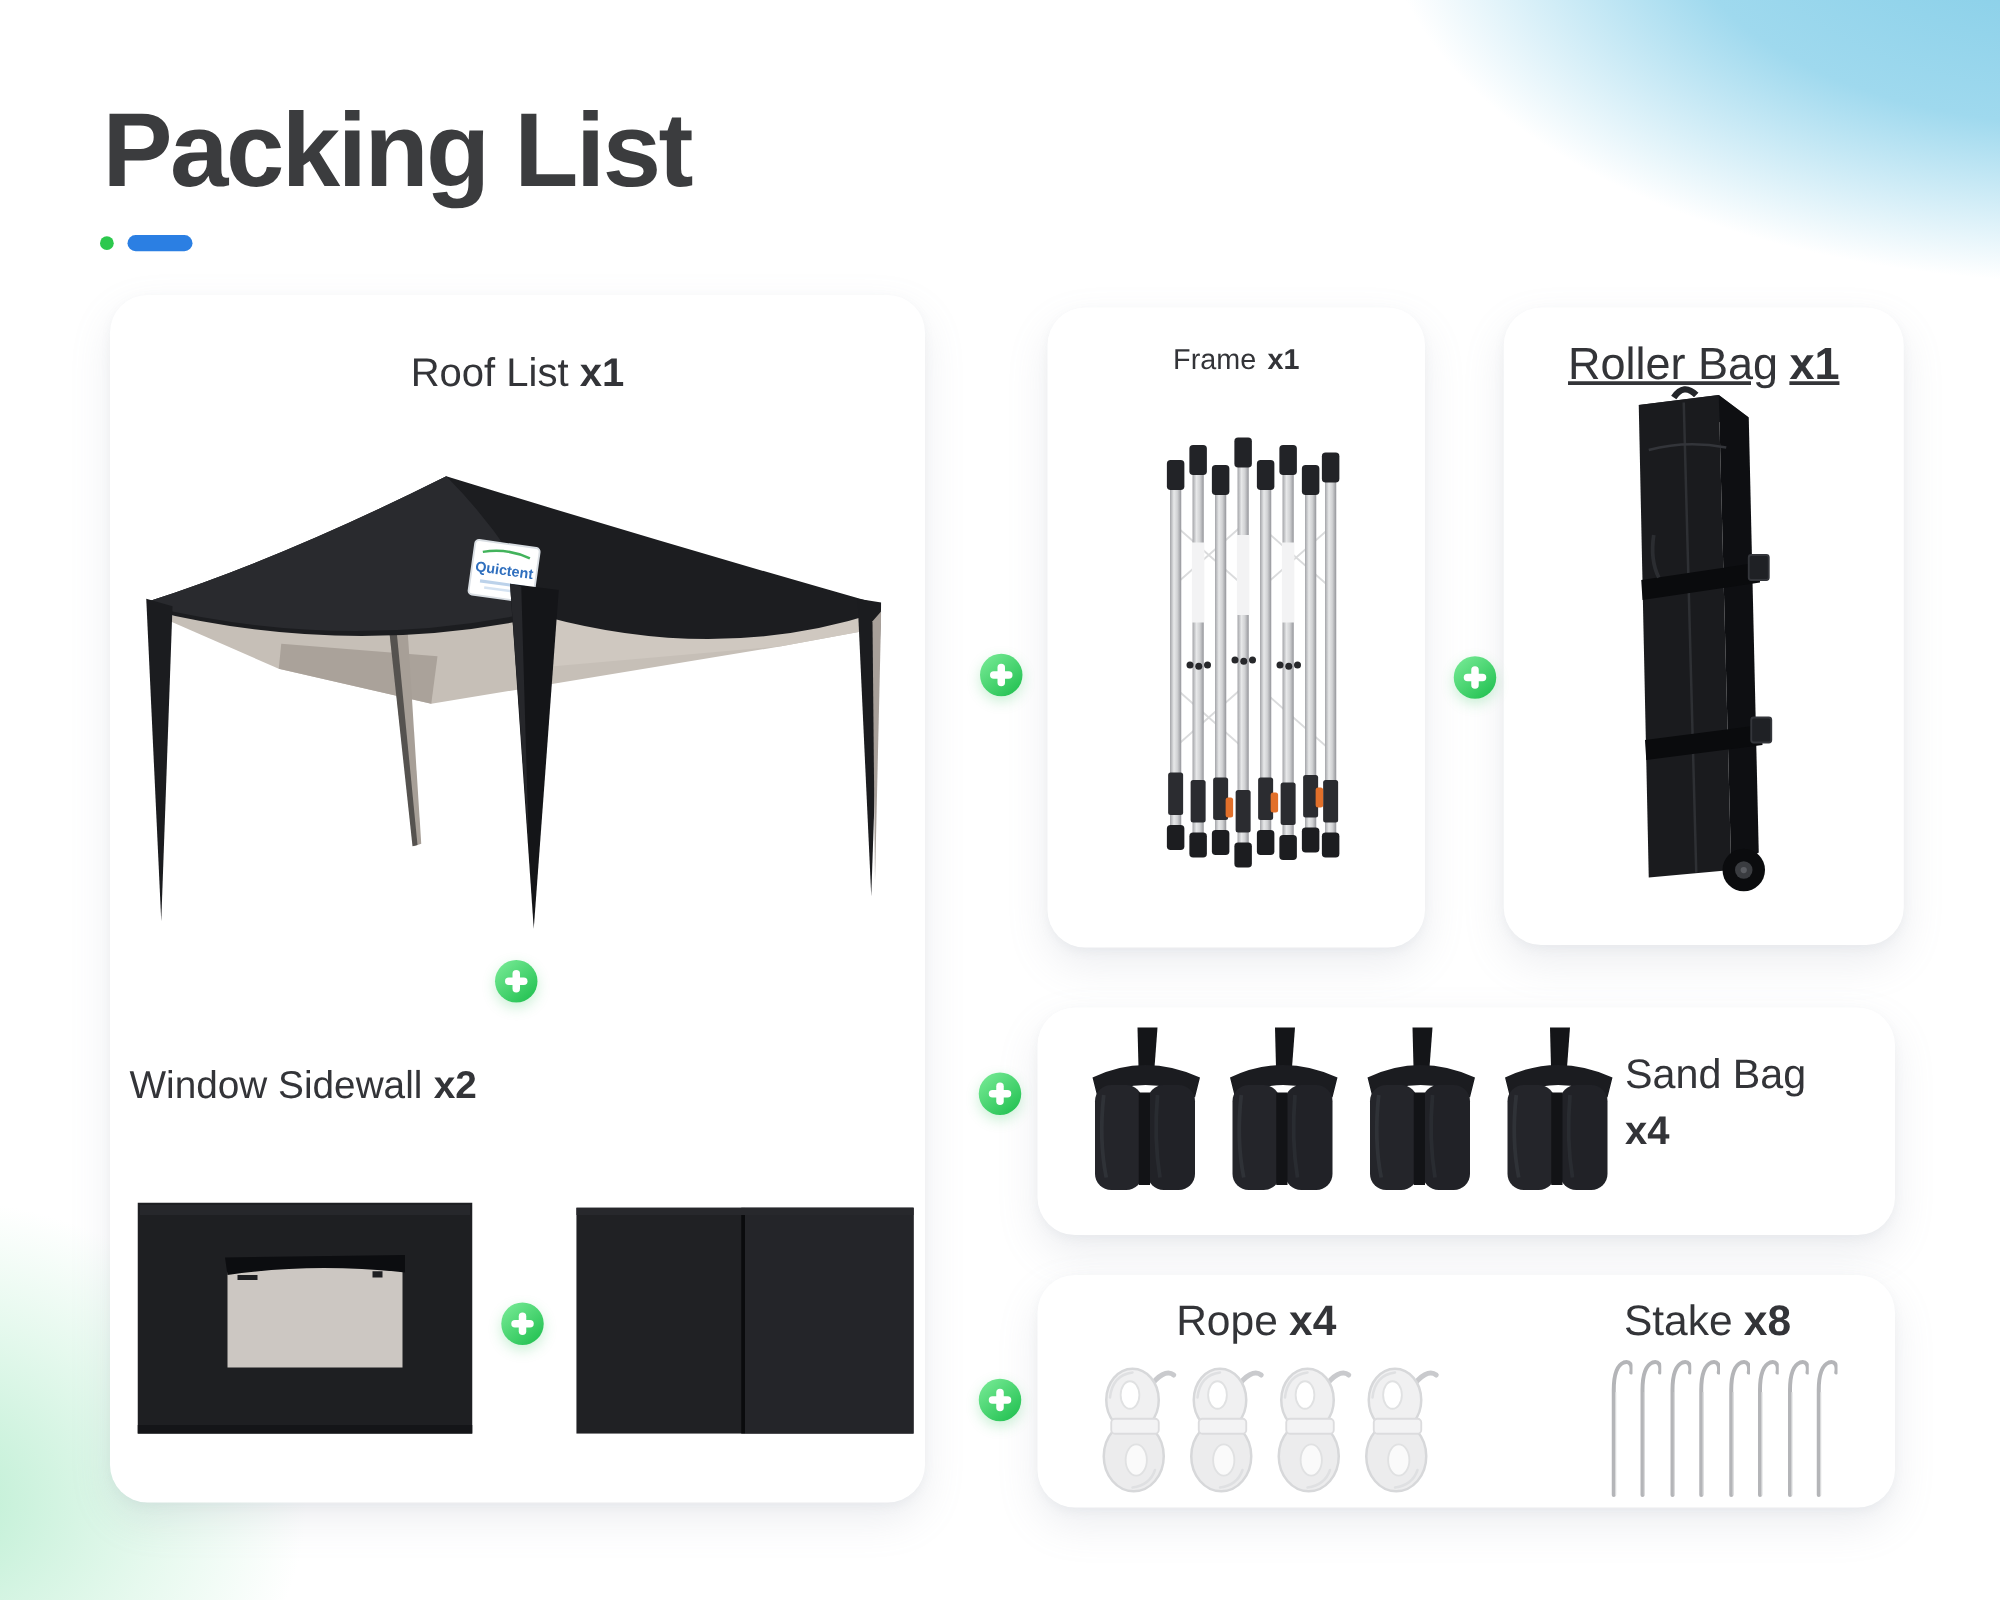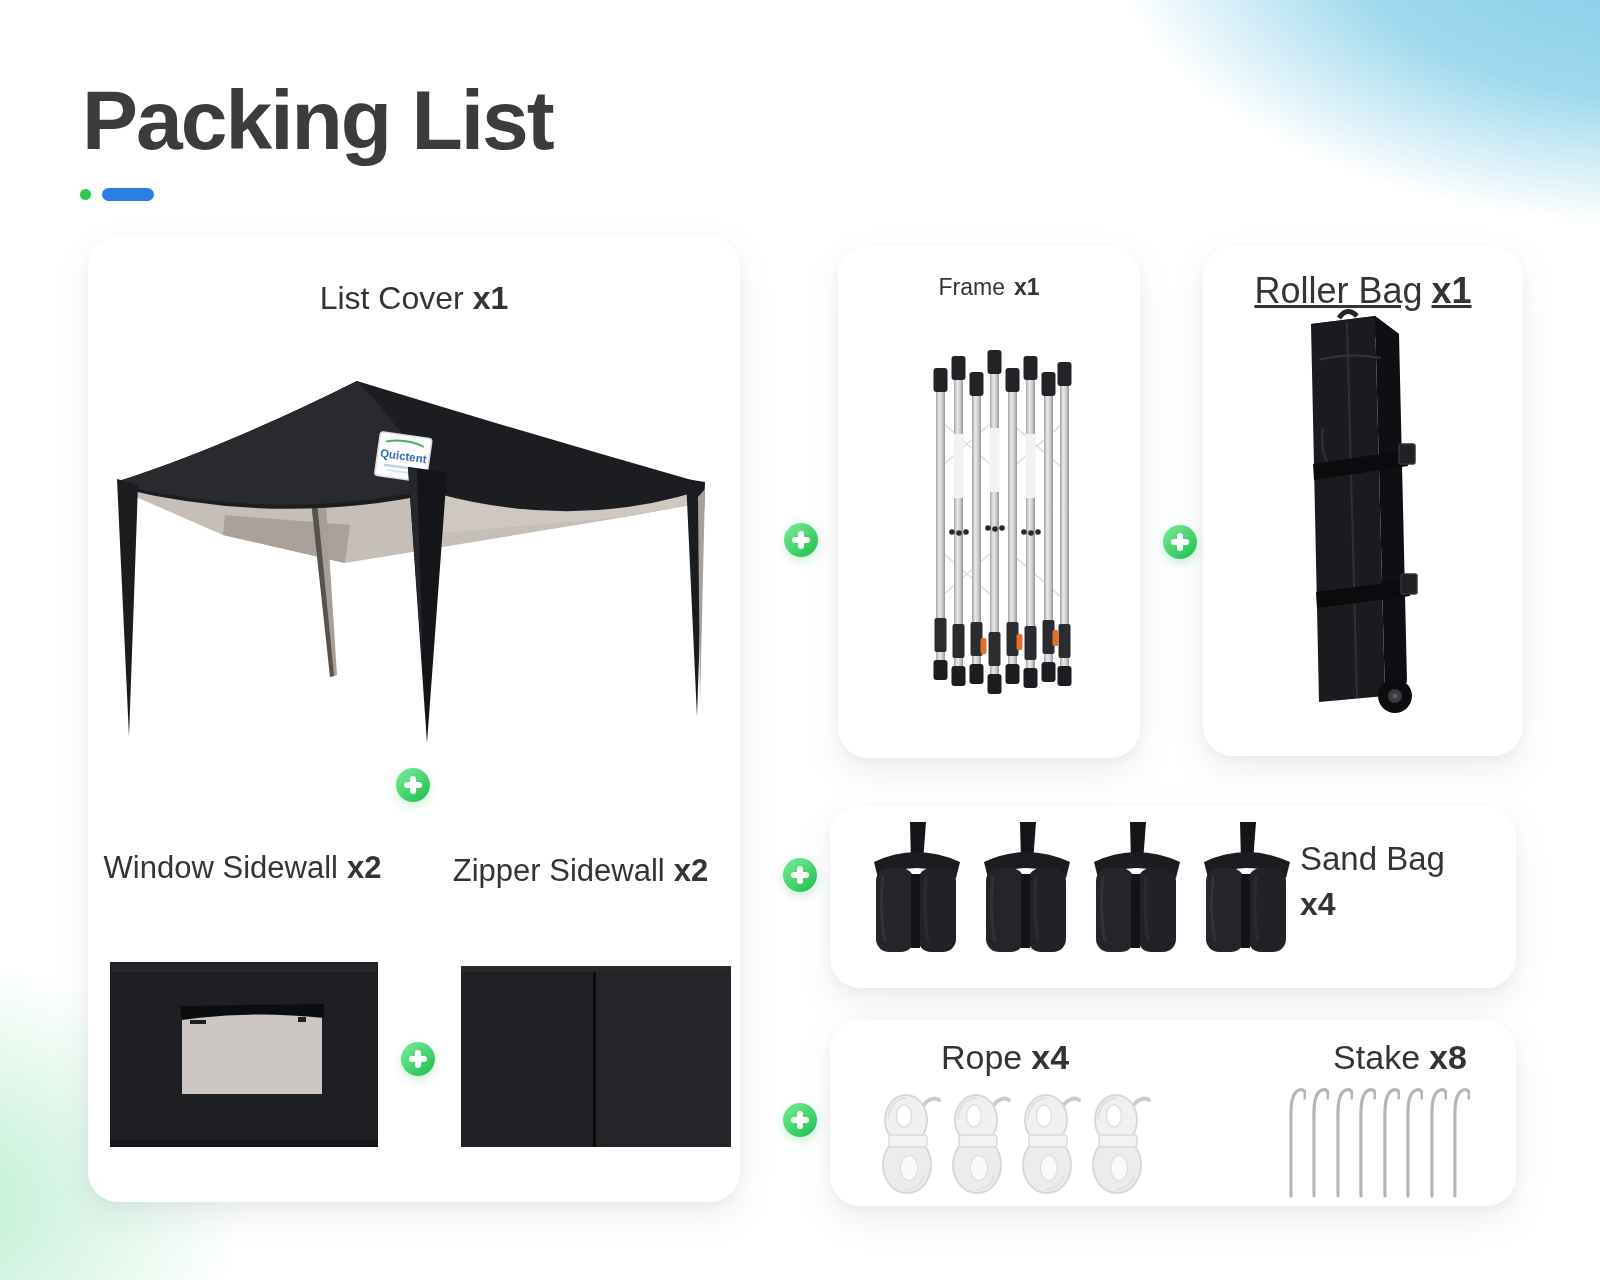--- a/index.html
+++ b/index.html
@@ -48,42 +48,39 @@
   <div class="accent-dot" style="background:#2cc84d;"></div>
   <div class="accent-dash" style="background:#2b7fe3;"></div>
 
   <div class="card" style="left:88px;top:236px;width:652px;height:966px;"></div>
   <div class="card" style="left:838px;top:246px;width:302px;height:512px;"></div>
   <div class="card" style="left:1203px;top:246px;width:320px;height:510px;"></div>
   <div class="card" style="left:830px;top:806px;width:686px;height:182px;"></div>
   <div class="card" style="left:830px;top:1020px;width:686px;height:186px;"></div>
 
   <div class="item-label" style="left:88px;top:280px;width:652px;font-size:32px;">
-    <span>List Cover</span><span class="count">x1</span>
+    <span>Roof List</span><span class="count">x1</span>
   </div>
   <div class="item-label" style="left:838px;top:274px;width:302px;font-size:23px;">
     <span>Frame</span><span class="count">x1</span>
   </div>
   <div class="item-label" style="left:1203px;top:270px;width:320px;font-size:36px;text-decoration:underline;">
     <span>Roller Bag</span><span class="count">x1</span>
   </div>
   <div class="item-label" style="left:95px;top:850px;width:295px;font-size:31px;">
     <span>Window Sidewall</span><span class="count">x2</span>
-  </div>
-  <div class="item-label" style="left:433px;top:853px;width:295px;font-size:31px;">
-    <span>Zipper Sidewall</span><span class="count">x2</span>
   </div>
   <div class="stack-label" style="left:1300px;top:840px;width:210px;">
     <div class="line1">Sand Bag</div>
     <div class="line2">x4</div>
   </div>
   <div class="item-label" style="left:905px;top:1038px;width:200px;font-size:34px;">
     <span>Rope</span><span class="count">x4</span>
   </div>
-  <div class="item-label" style="left:1300px;top:1038px;width:200px;font-size:34px;">
+  <div class="item-label" style="left:1266px;top:1038px;width:200px;font-size:34px;">
     <span>Stake</span><span class="count">x8</span>
   </div>
 
   <div class="plus" style="left:784px;top:523px;"></div>
   <div class="plus" style="left:1163px;top:525px;"></div>
   <div class="plus" style="left:783px;top:858px;"></div>
   <div class="plus" style="left:783px;top:1103px;"></div>
   <div class="plus" style="left:396px;top:768px;"></div>
   <div class="plus" style="left:401px;top:1042px;"></div>
 

